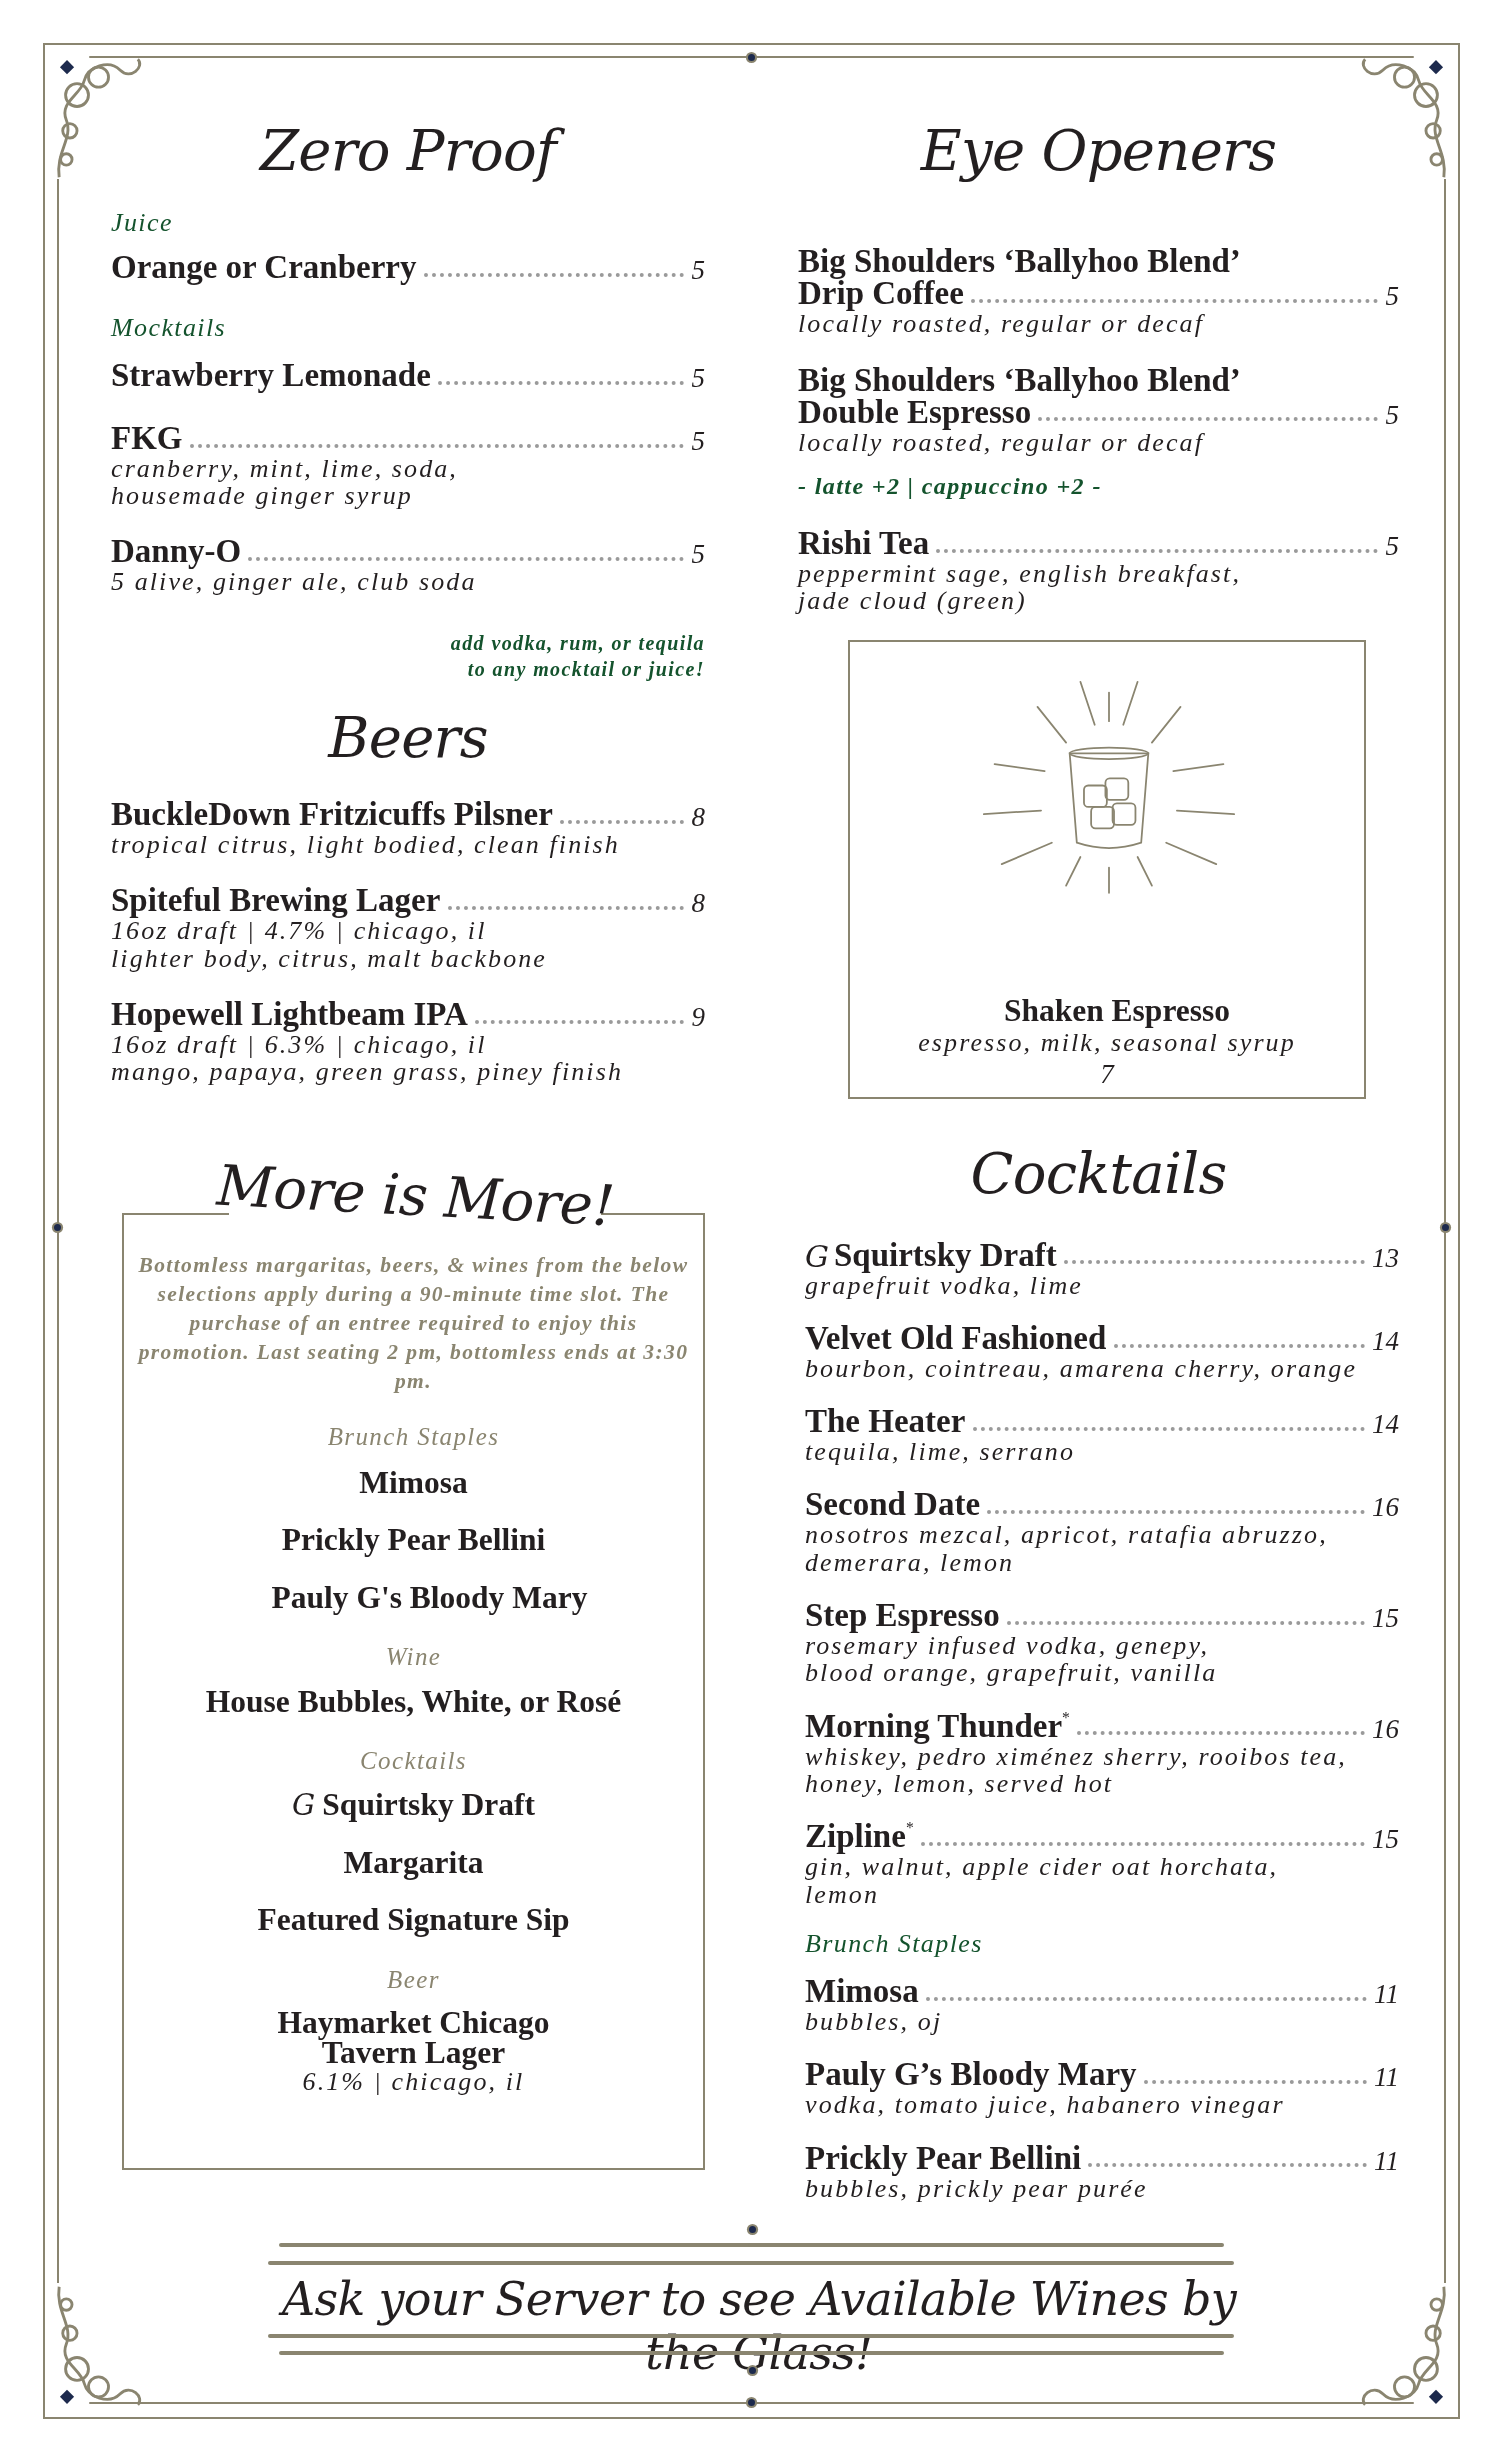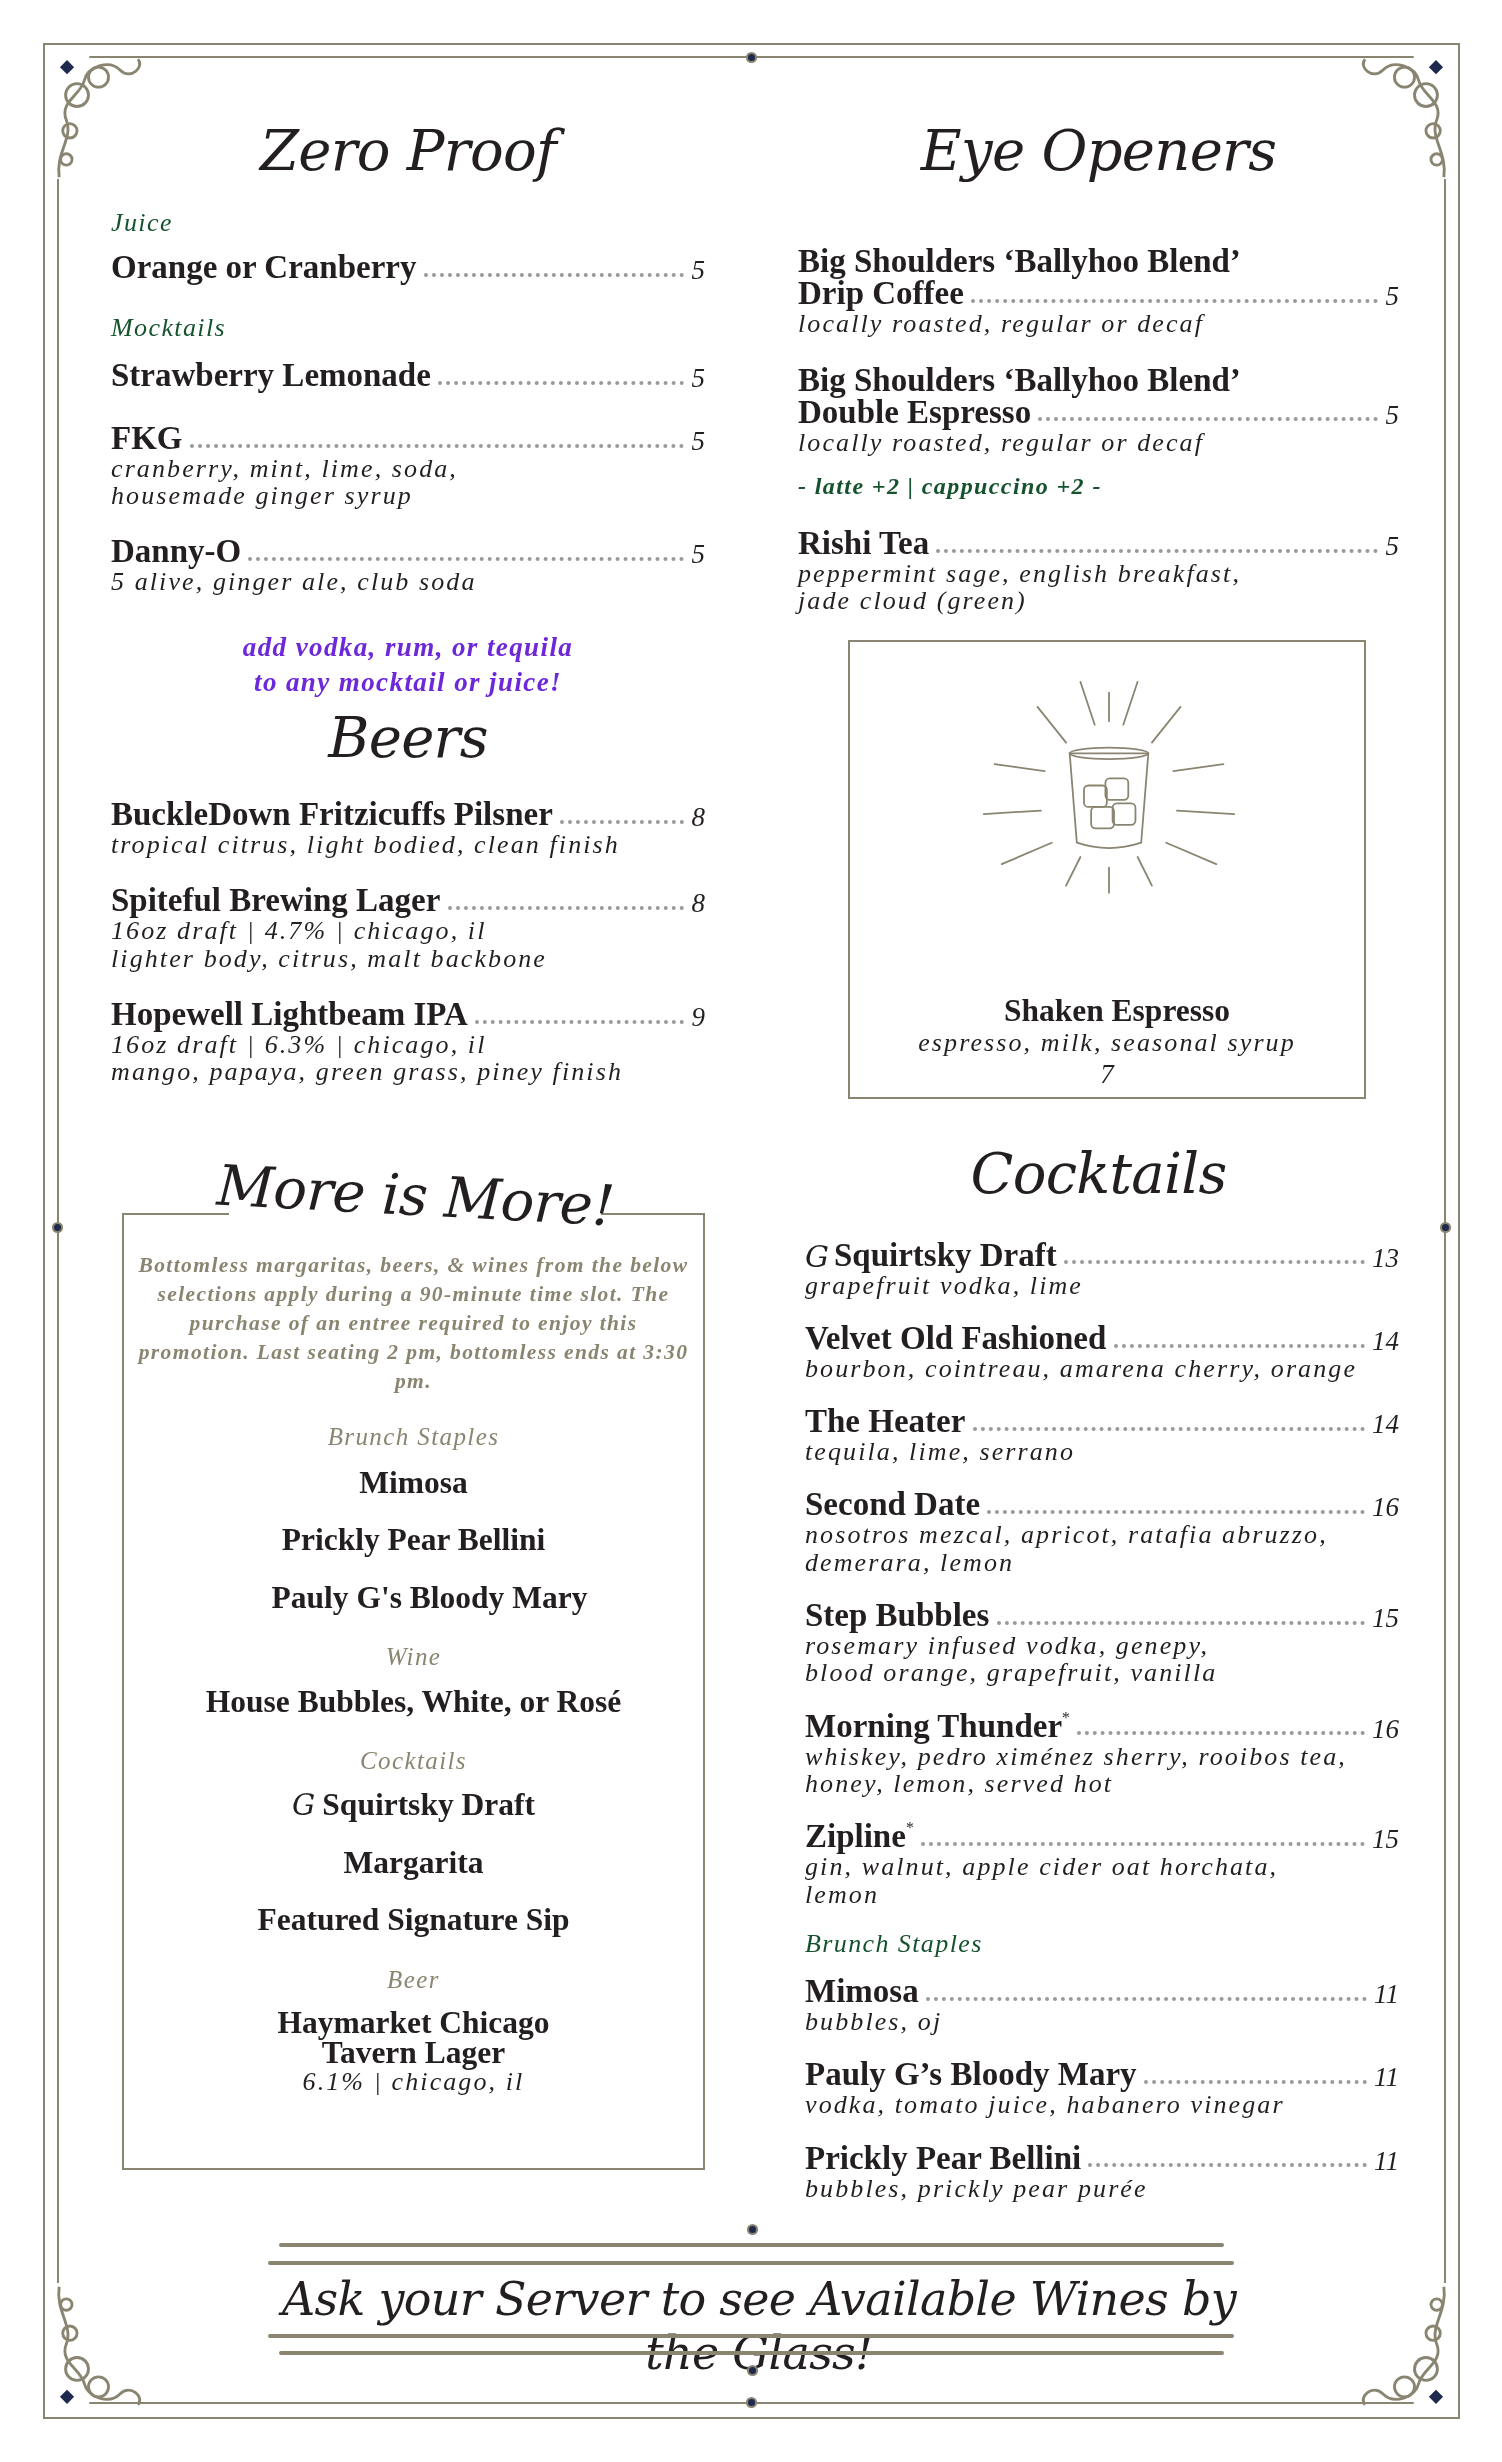--- a/index.html
+++ b/index.html
@@ -20,21 +20,21 @@
   .item { position: relative; }
   .item-row { display: flex; align-items: flex-end; line-height: 1; }
   .item-name { font-weight: bold; font-size: 33px; white-space: nowrap; }
   .leader { flex: 1; border-bottom: 4.3px dotted #9a9a9a; margin: 0 7.2px 7.2px 7.2px; height: 0.7px; }
   .price { font-style: italic; font-size: 27px; }
   .desc { font-style: italic; font-size: 26px; letter-spacing: 2.1px; line-height: 1.05; }
 
   .col-left { position: absolute; left: 111px; width: 594px; }
   .col-right { position: absolute; left: 798px; width: 601px; }
 
-  .note-center { text-align: center; font-style: italic; font-weight: bold; color: #6d28d9; font-size: 27px; letter-spacing: 1.4px; line-height: 1.3; }
+  .note-center { text-align: right; font-style: italic; font-weight: bold; color: #14532d; font-size: 20px; letter-spacing: 1.4px; line-height: 1.3; }
 
   .more-box { position: absolute; left: 122px; top: 1213px; width: 583px; height: 957px; border: 2.9px solid #8a8570; }
   .more-title-bg { position: absolute; left: 229px; top: 1166px; width: 372px; height: 79px; background: #fff; }
   .more-inner { position: absolute; left: 0; right: 0; text-align: center; }
   .more-inner .blurb { font-style: italic; font-weight: bold; color: #8a8570; font-size: 21.5px; letter-spacing: 1.4px; line-height: 1.35; padding: 0 14.3px; }
   .more-inner .cat { font-style: italic; color: #8a8570; font-size: 25px; letter-spacing: 1.4px; }
   .more-inner .drink { font-weight: bold; font-size: 31.5px; line-height: 1; }
 
   .feature-box { position: absolute; left: 848px; top: 640px; width: 518px; height: 459px; border: 2.9px solid #8a8570; }
 
@@ -296,21 +296,21 @@
     <div class="item-row">
       <span class="item-name">Second Date</span>
       <span class="leader"></span>
       <span class="price">16</span>
     </div>
     <div class="desc">nosotros mezcal, apricot, ratafia abruzzo,</div>
     <div class="desc">demerara, lemon</div>
   </div>
   <div class="item" style="margin-top:23px;">
     <div class="item-row">
-      <span class="item-name">Step Bubbles</span>
+      <span class="item-name">Step Espresso</span>
       <span class="leader"></span>
       <span class="price">15</span>
     </div>
     <div class="desc">rosemary infused vodka, genepy,</div>
     <div class="desc">blood orange, grapefruit, vanilla</div>
   </div>
   <div class="item" style="margin-top:23px;">
     <div class="item-row">
       <span class="item-name">Morning Thunder</span>
       <sup style="font-size:15.7px;align-self:flex-start;">*</sup>

